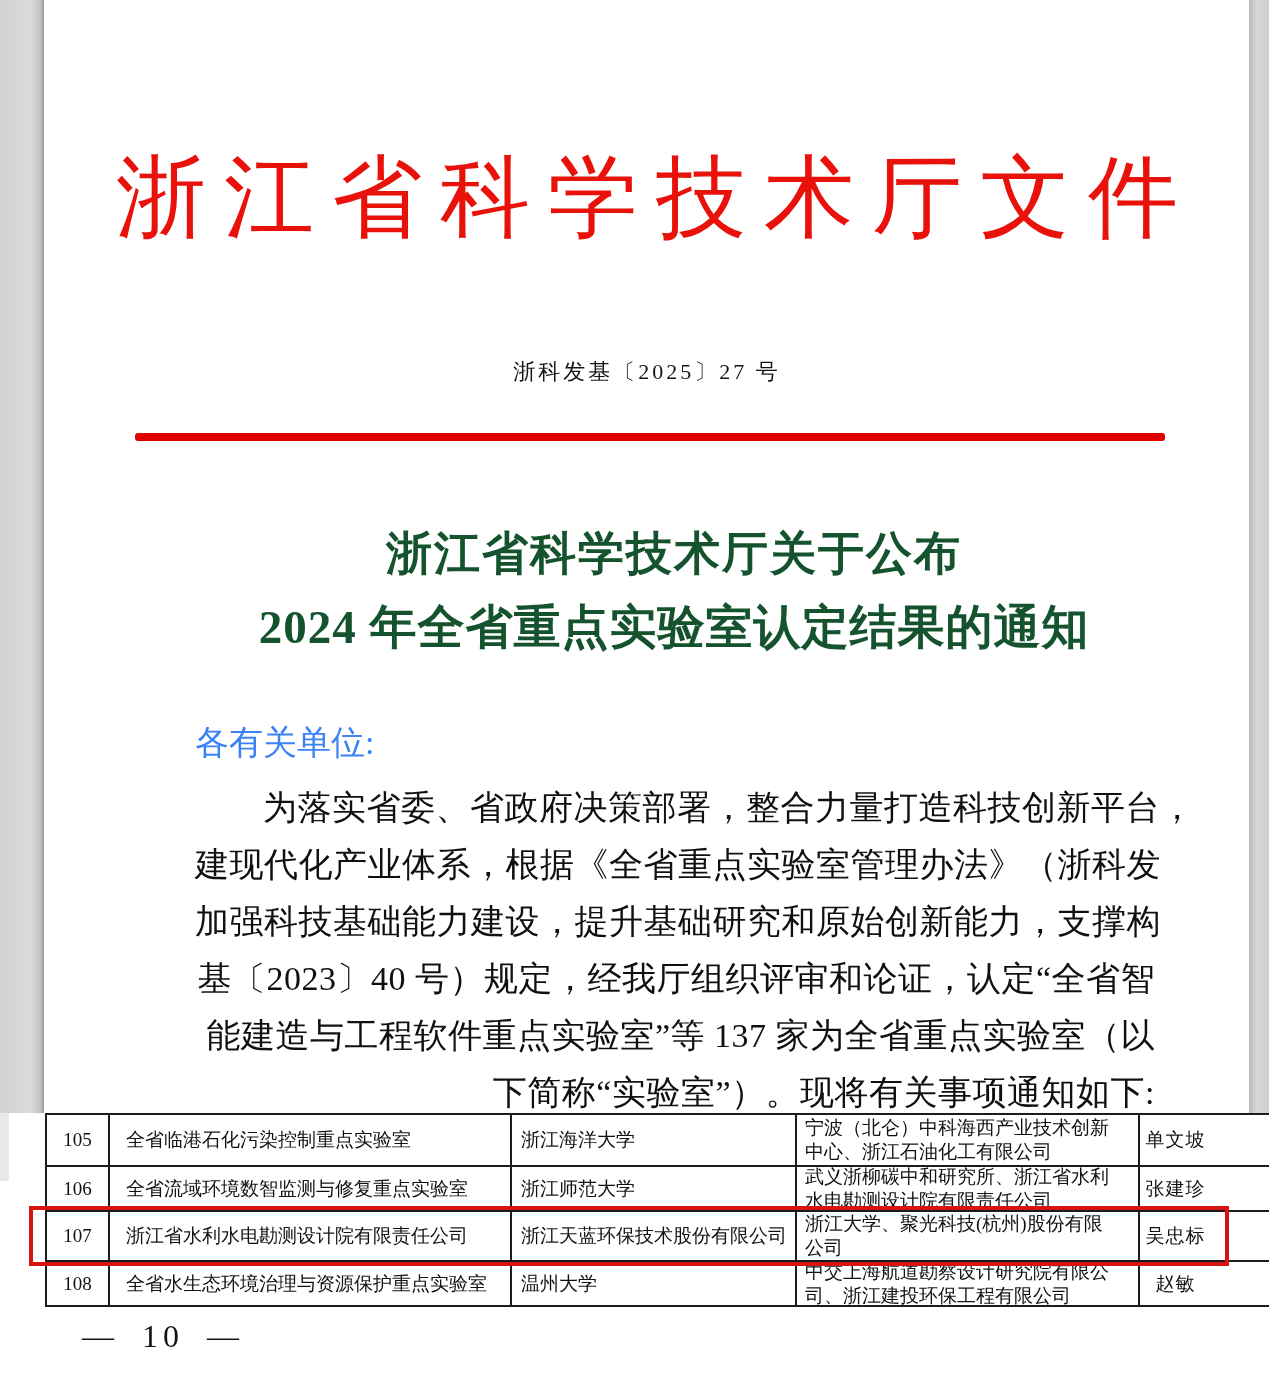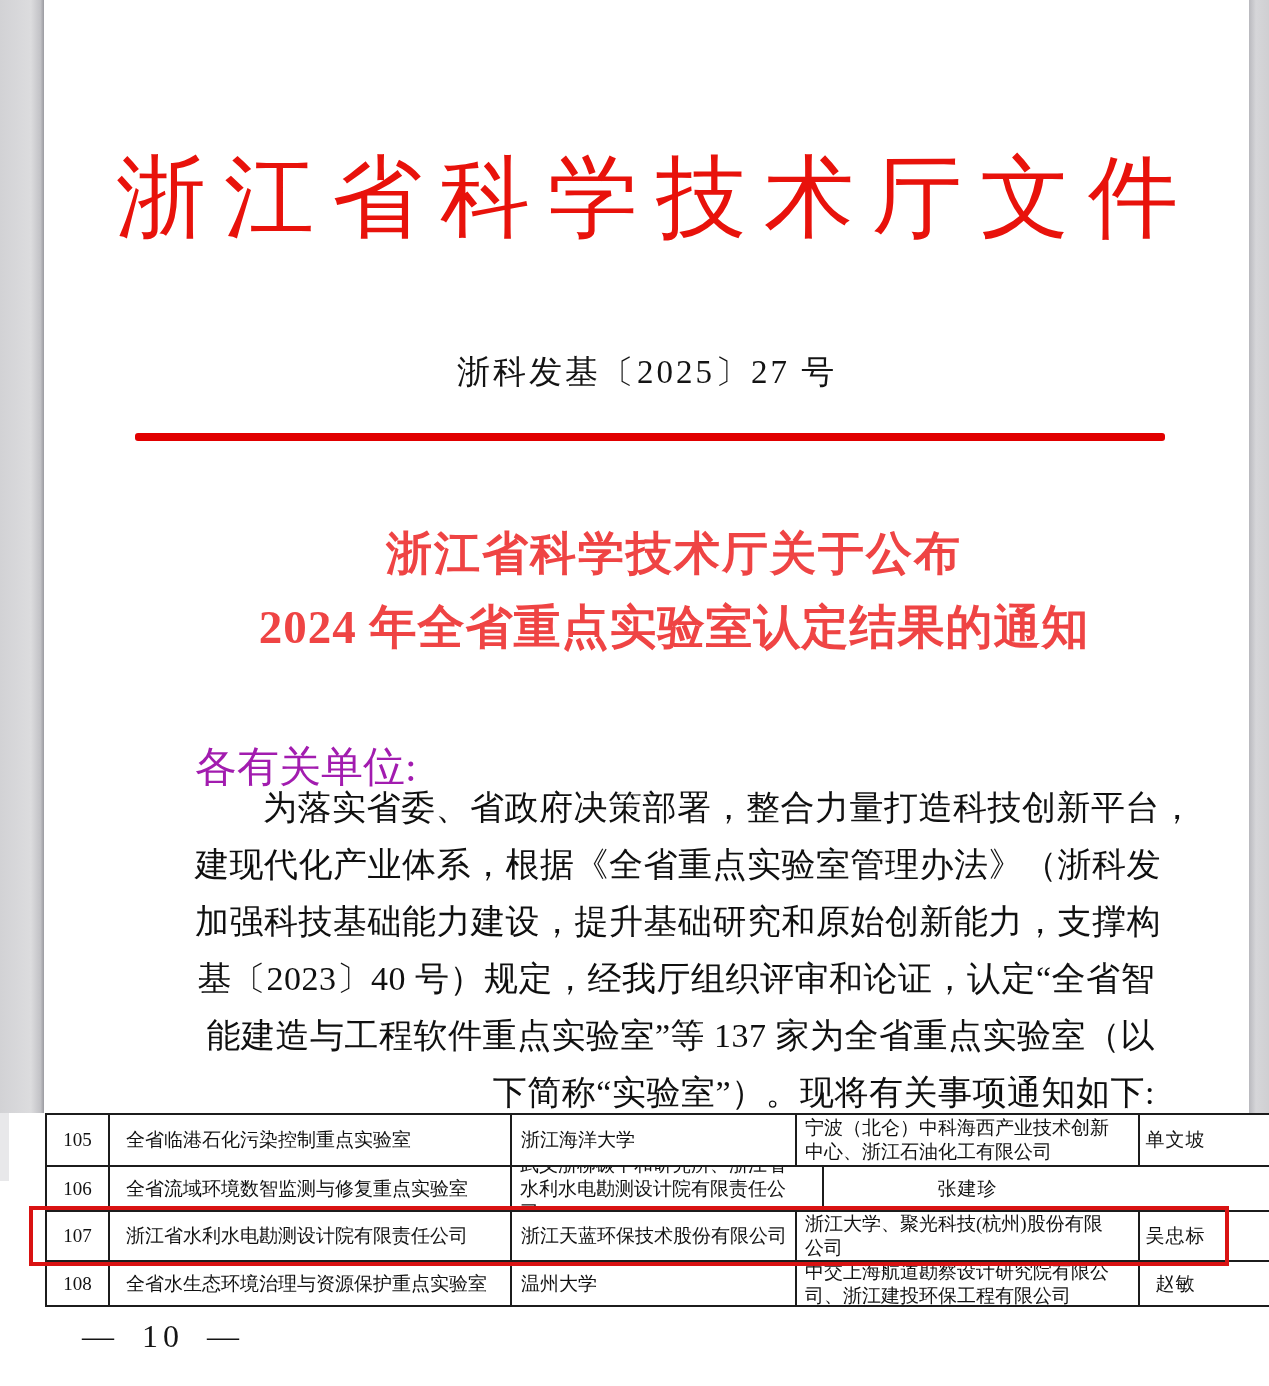--- a/index.html
+++ b/index.html
@@ -28,38 +28,38 @@
   .page-title{
     left:45px;top:148px;width:1204px;height:100px;
     text-align:center;
     font-size:90px;font-weight:400;line-height:100px;
     letter-spacing:18px;text-indent:18px;
     color:#e8120b;white-space:nowrap;
   }
 
   .doc-number{
     left:45px;top:352px;width:1204px;
-    text-align:center;font-size:33px;line-height:40px;letter-spacing:3px;
+    text-align:center;font-size:22px;line-height:40px;letter-spacing:3px;
     color:#141414;
   }
 
   .red-divider{
     left:135px;top:433px;width:1030px;height:8px;
     background:#e10000;border-radius:3px;
   }
 
   .notice-title{
     left:195px;width:958px;text-align:center;
-    font-weight:bold;color:#ef4444;white-space:nowrap;
+    font-weight:bold;color:#14532d;white-space:nowrap;
   }
   .notice-line1{top:528px;font-size:46px;line-height:52px;letter-spacing:2px;}
   .notice-line2{top:600px;font-size:47px;line-height:54px;letter-spacing:1px;}
 
   .salutation{
-    left:195px;top:722px;font-size:42px;line-height:42px;color:#a21caf;margin-top:24px;
+    left:195px;top:722px;font-size:34px;line-height:42px;color:#3b82f6;
   }
 
   .body-text{
     left:195px;top:779px;width:960px;
     font-size:34px;line-height:57px;letter-spacing:0.5px;color:#101010;text-align:right;
   }
   .body-line{white-space:nowrap;}
   .body-line.first{text-indent:68px;}
 
   
@@ -134,20 +134,21 @@
     <div class="td c-num">105</div>
     <div class="td c-lab">全省临港石化污染控制重点实验室</div>
     <div class="td c-inst">浙江海洋大学</div>
     <div class="td c-part">宁波（北仑）中科海西产业技术创新中心、浙江石油化工有限公司</div>
     <div class="td c-person">单文坡</div>
   </div>
 
   <div class="trow r1">
     <div class="td c-num">106</div>
     <div class="td c-lab">全省流域环境数智监测与修复重点实验室</div>
+    <div class="td c-inst">浙江师范大学</div>
     <div class="td c-part">武义浙柳碳中和研究所、浙江省水利水电勘测设计院有限责任公司</div>
     <div class="td c-person">张建珍</div>
   </div>
 
   <div class="trow r2">
     <div class="td c-num">107</div>
     <div class="td c-lab">浙江省水利水电勘测设计院有限责任公司</div>
     <div class="td c-inst">浙江天蓝环保技术股份有限公司</div>
     <div class="td c-part">浙江大学、聚光科技(杭州)股份有限公司</div>
     <div class="td c-person">吴忠标</div>

